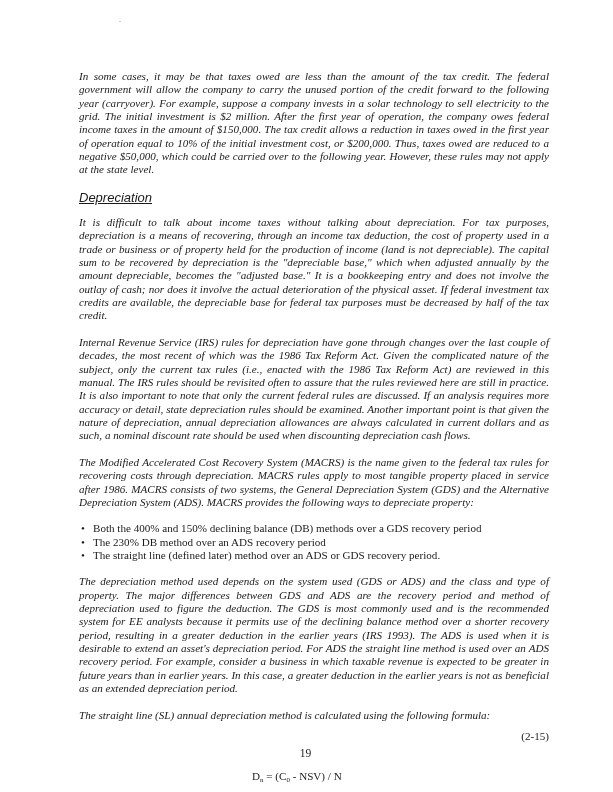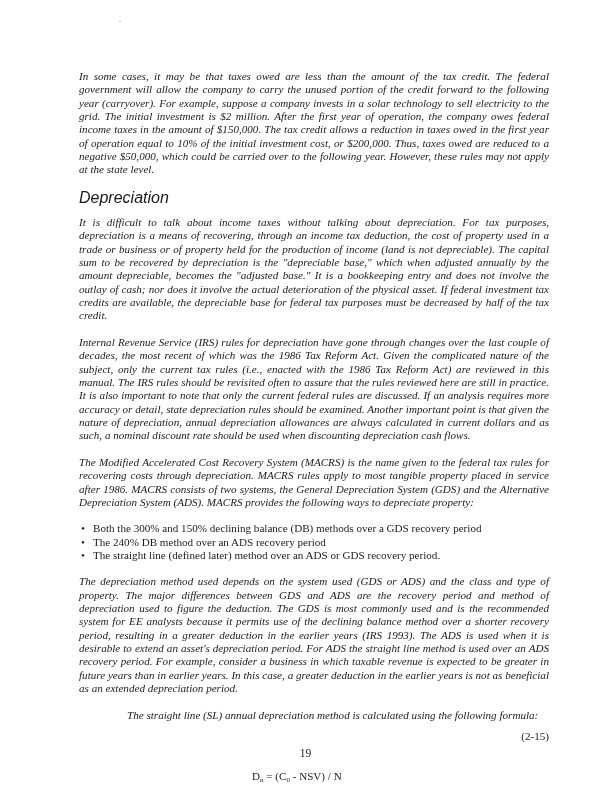--- a/index.html
+++ b/index.html
@@ -4,22 +4,22 @@
 <style>
   html, body { margin: 0; padding: 0; background: #ffffff; }
   body { width: 613px; height: 792px; position: relative; overflow: hidden; }
   .page {
     position: absolute; left: 79px; top: 70px; width: 470px;
     font-family: "Liberation Serif", serif; font-size: 11.1px; line-height: 13.35px;
     color: #1a1a1a; text-align: justify;
   }
   p { margin: 0 0 13.2px 0; font-style: italic; }
   .heading {
-    font-family: "Liberation Sans", sans-serif; font-style: italic; font-size: 16px;
-    line-height: 16px; margin: 0 0 10px 0; color: #1a1a1a;
+    font-family: "Liberation Sans", sans-serif; font-style: italic; font-size: 13px;
+    line-height: 16px; margin: 0 0 10px 0; color: #1a1a1a; text-decoration: underline;
   }
   ul { margin: 0 0 13px 0; padding: 0; list-style: none; }
   ul li { position: relative; padding-left: 14px; text-align: left; }
   ul li::before { content: "\2022"; position: absolute; left: 2px; top: 0; }
   .equation { position: relative; height: 14px; margin-top: 8px; }
   .eq-body { position: absolute; left: 173px; top: 0; margin-top: 40px; }
   .eq-num { position: absolute; right: 0; top: 0; }
   sub { font-size: 7px; vertical-align: -2px; line-height: 0; }
   .page-number {
     position: absolute; left: 0; width: 611px; top: 747px; text-align: center;
@@ -32,25 +32,25 @@
 
 <div class="speck"></div>
 
 <div class="page">
   <p>In some cases, it may be that taxes owed are less than the amount of the tax credit.  The federal government will allow the company to carry the unused portion of the credit forward to the following year (carryover).  For example, suppose a company invests in a solar technology to sell electricity to the grid. The initial investment is $2 million.  After the first year of operation, the company owes federal income taxes in the amount of $150,000.  The tax credit allows a reduction in taxes owed in the first year of operation equal to 10% of the initial investment cost, or $200,000.  Thus, taxes owed are reduced to a negative $50,000, which could be carried over to the following year.  However, these rules may not apply at the state level.</p>
   <div class="heading">Depreciation</div>
   <p>It is difficult to talk about income taxes without talking about depreciation.  For tax purposes, depreciation is a means of recovering, through an income tax deduction, the cost of property used in a trade or business or of property held for the production of income (land is not depreciable).  The capital sum to be recovered by depreciation is the "depreciable base," which when adjusted annually by the amount depreciable, becomes the "adjusted base."  It is a bookkeeping entry and does not involve the outlay of cash; nor does it involve the actual deterioration of the physical asset.  If federal investment tax credits are available, the depreciable base for federal tax purposes must be decreased by half of the tax credit.</p>
   <p>Internal Revenue Service (IRS) rules for depreciation have gone through changes over the last couple of decades, the most recent of which was the 1986 Tax Reform Act.  Given the complicated nature of the subject, only the current tax rules (i.e., enacted with the 1986 Tax Reform Act) are reviewed in this manual.  The IRS rules should be revisited often to assure that the rules reviewed here are still in practice. It is also important to note that only the current federal rules are discussed.  If an analysis requires more accuracy or detail, state depreciation rules should be examined.  Another important point is that given the nature of depreciation, annual depreciation allowances are always calculated in current dollars and as such, a nominal discount rate should be used when discounting depreciation cash flows.</p>
   <p>The Modified Accelerated Cost Recovery System (MACRS) is the name given to the federal tax rules for recovering costs through depreciation.  MACRS rules apply to most tangible property placed in service after 1986.  MACRS consists of two systems, the General Depreciation System (GDS) and the Alternative Depreciation System (ADS).  MACRS provides the following ways to depreciate property:</p>
   <ul>
-    <li>Both the 300% and 150% declining balance (DB) methods over a GDS recovery period</li>
-    <li>The 240% DB method over an ADS recovery period</li>
+    <li>Both the 400% and 150% declining balance (DB) methods over a GDS recovery period</li>
+    <li>The 230% DB method over an ADS recovery period</li>
     <li>The straight line (defined later) method over an ADS or GDS recovery period.</li>
   </ul>
   <p>The depreciation method used depends on the system used (GDS or ADS) and the class and type of property.  The major differences between GDS and ADS are the recovery period and method of depreciation used to figure the deduction.  The GDS is most commonly used and is the recommended system for EE analysts because it permits use of the declining balance method over a shorter recovery period, resulting in a greater deduction in the earlier years (IRS 1993).  The ADS is used when it is desirable to extend an asset's depreciation period.  For ADS the straight line method is used over an ADS recovery period.  For example, consider a business in which taxable revenue is expected to be greater in future years than in earlier years.  In this case, a greater deduction in the earlier years is not as beneficial as an extended depreciation period.</p>
-  <p style="margin-bottom:0;margin-left:48px;">The straight line (SL) annual depreciation method is calculated using the following formula:</p>
+  <p style="margin-bottom:0;">The straight line (SL) annual depreciation method is calculated using the following formula:</p>
   <div class="equation">
     <span class="eq-body"><span>D</span><sub>n</sub><span> = (C</span><sub>0</sub><span> - NSV) / N</span></span>
     <span class="eq-num">(2-15)</span>
   </div>
 </div>
 
 <div class="page-number">19</div>
 
 </body></html>

